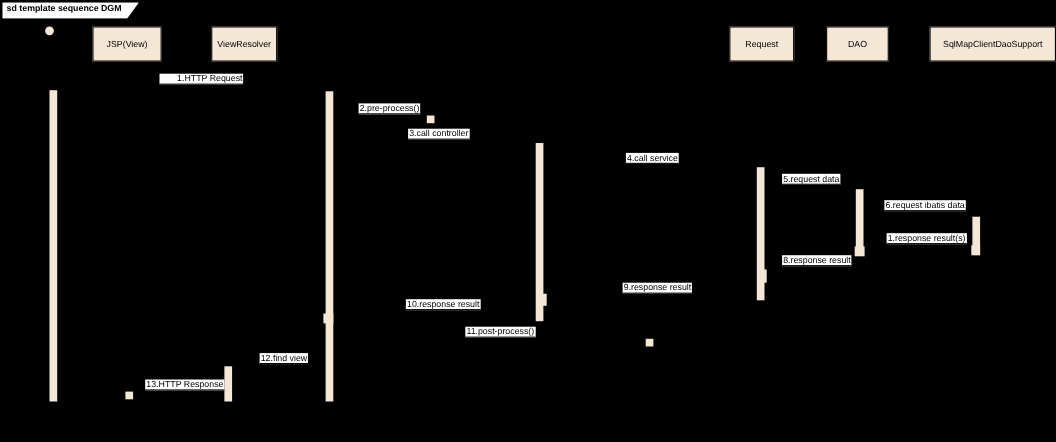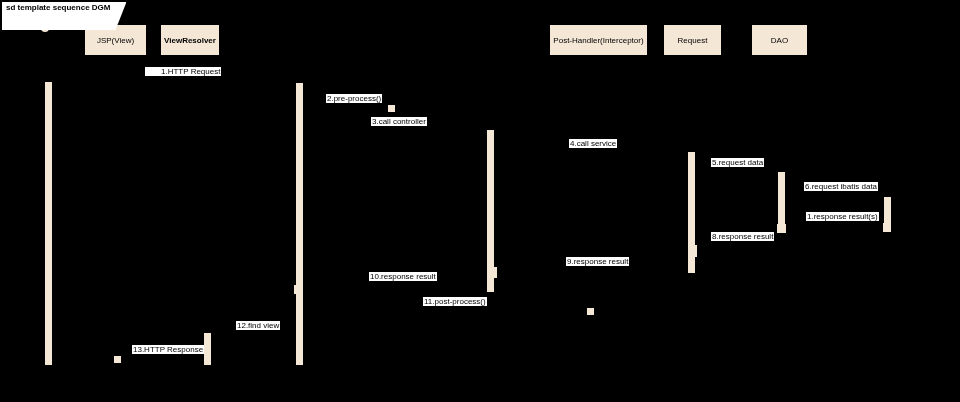--- a/index.html
+++ b/index.html
@@ -15,21 +15,21 @@
     position: relative;
     width: 960px;
     height: 402px;
     background: #000000;
     overflow: hidden;
   }
   .title-tab {
     position: absolute;
     left: 2px;
     top: 2px;
-    height: 28px;
+    height: 15px;
     background: #ffffff;
     color: #000000;
     font-size: 8px;
     font-weight: bold;
     line-height: 12px;
     padding: 0 16px 0 4px;
     white-space: nowrap;
     clip-path: polygon(0 0, 100% 0, calc(100% - 11px) 100%, 0 100%);
     z-index: 5;
   }
@@ -72,24 +72,24 @@
   }
 </style>
 </head>
 <body>
 
 <div id="stage" style="background: rgb(0, 0, 0);">
   <div class="title-tab">
     <span>sd template sequence DGM</span>
   </div>
 <div class="head" style="left: 84px; top: 24px; width: 63px; height: 32px; background: rgb(245, 231, 214); border-color: rgb(0, 0, 0);">JSP(View)</div>
-    <div class="head" style="left: 160px; top: 24px; width: 60px; height: 32px; background: rgb(245, 231, 214); border-color: rgb(0, 0, 0); font-weight: bold;">ViewResolver</div>
-    <div class="head" style="left: 549px; top: 24px; width: 99px; height: 32px; background: rgb(245, 231, 214); border-color: rgb(0, 0, 0);">Post-Handler(Interceptor)</div>
+    <div class="head" style="left: 192px; top: 24px; width: 60px; height: 32px; background: rgb(245, 231, 214); border-color: rgb(0, 0, 0);">ViewResolver</div>
     <div class="head" style="left: 663px; top: 24px; width: 59px; height: 32px; background: rgb(245, 231, 214); border-color: rgb(0, 0, 0);">Request</div>
     <div class="head" style="left: 751px; top: 24px; width: 57px; height: 32px; background: rgb(245, 231, 214); border-color: rgb(0, 0, 0);">DAO</div>
+    <div class="head" style="left: 845px; top: 24px; width: 115px; height: 32px; background: rgb(245, 231, 214); border-color: rgb(0, 0, 0);">SqlMapClientDaoSupport</div>
     <div class="bar" style="left: 45px; top: 82px; width: 7px; height: 283px; background: rgb(245, 231, 214);"></div>
     <div class="bar" style="left: 296px; top: 83px; width: 7px; height: 282px; background: rgb(245, 231, 214);"></div>
     <div class="bar" style="left: 487px; top: 130px; width: 7px; height: 162px; background: rgb(245, 231, 214);"></div>
     <div class="bar" style="left: 688px; top: 152px; width: 7px; height: 121px; background: rgb(245, 231, 214);"></div>
     <div class="bar" style="left: 778px; top: 172px; width: 7px; height: 60px; background: rgb(245, 231, 214);"></div>
     <div class="bar" style="left: 884px; top: 197px; width: 7px; height: 35px; background: rgb(245, 231, 214);"></div>
     <div class="bar" style="left: 204px; top: 333px; width: 7px; height: 32px; background: rgb(245, 231, 214);"></div>
     <div class="msg" style="left: 145px; top: 67px; background: rgb(255, 255, 255); color: rgb(0, 0, 0); padding-left: 16px;">1.HTTP Request</div>
     <div class="msg" style="left: 326px; top: 94px; background: rgb(255, 255, 255); color: rgb(0, 0, 0);">2.pre-process()</div>
     <div class="msg" style="left: 371px; top: 117px; background: rgb(255, 255, 255); color: rgb(0, 0, 0);">3.call controller</div>

